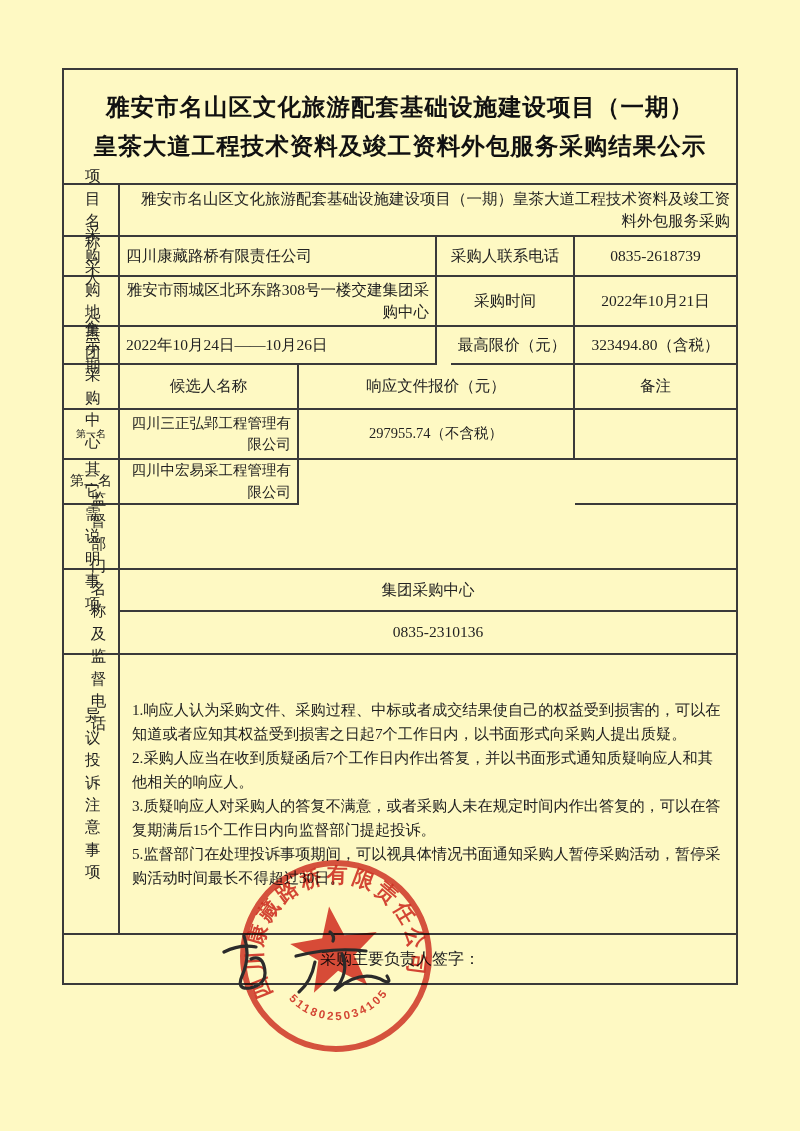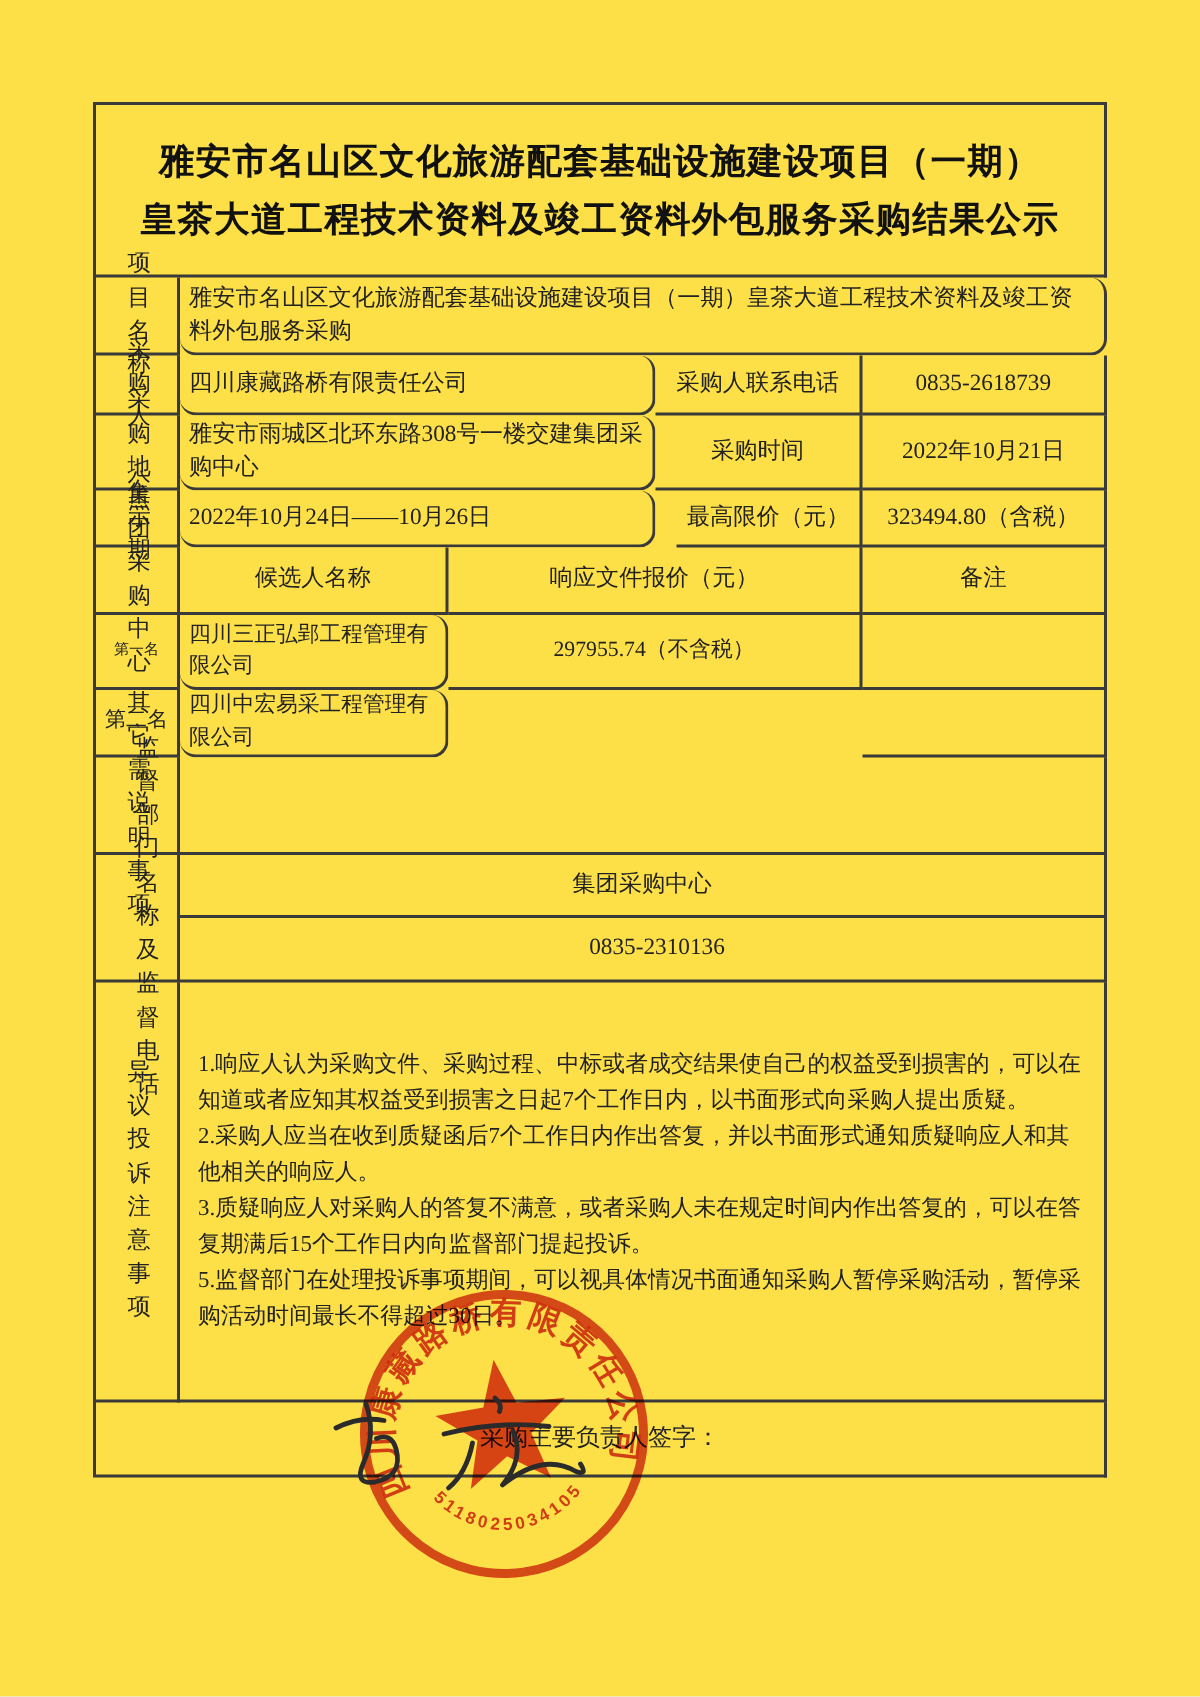--- a/index.html
+++ b/index.html
@@ -1,20 +1,20 @@
 <!DOCTYPE html>
 <html><head>
 <meta charset="utf-8">
 <style>
   html,body{margin:0;padding:0;background:#e9e9e7;}
   .page{
     position:relative;
     width:800px;height:1131px;
     margin:0 auto;
-    background:#fde047;
+    background:#fef9c3;
     overflow:hidden;
     font-family:"Liberation Serif","DejaVu Serif",serif;
     color:#222;
   }
   .tbl{
     position:absolute;left:62px;top:68px;
     width:674px;
     display:grid;
     grid-template-columns:56px 179px 138px 138px 163px;
     grid-template-rows:115px 52px 40px 50px 38px 45px 50px 45px 65px 42px 43px 280px 50px;
@@ -34,21 +34,21 @@
   .title-cell{
     grid-column:1/6;
     align-items:center;text-align:center;
     font-family:"Liberation Sans","DejaVu Sans",sans-serif;
     font-weight:bold;font-size:23.5px;line-height:1.65;
     color:#111;
     letter-spacing:1px;
   }
   .label{padding-left:21px;}
   .center{align-items:center;text-align:center;}
-  .vleft{align-items:flex-start;text-align:left;border-radius:11px;}
+  .vleft{align-items:flex-start;text-align:right;}
   .objection-text{font-size:15.2px;line-height:1.58;padding:26px 12px;}
   .objection-text p{margin:0;}
   .sig-cell{grid-column:1/6;flex-direction:row;align-items:center;position:relative;font-size:16px;}
   .seal{
     position:absolute;left:236px;top:856px;width:200px;height:200px;
     transform:rotate(-8deg);
     mix-blend-mode:multiply;
     pointer-events:none;
   }
   .handsig{

